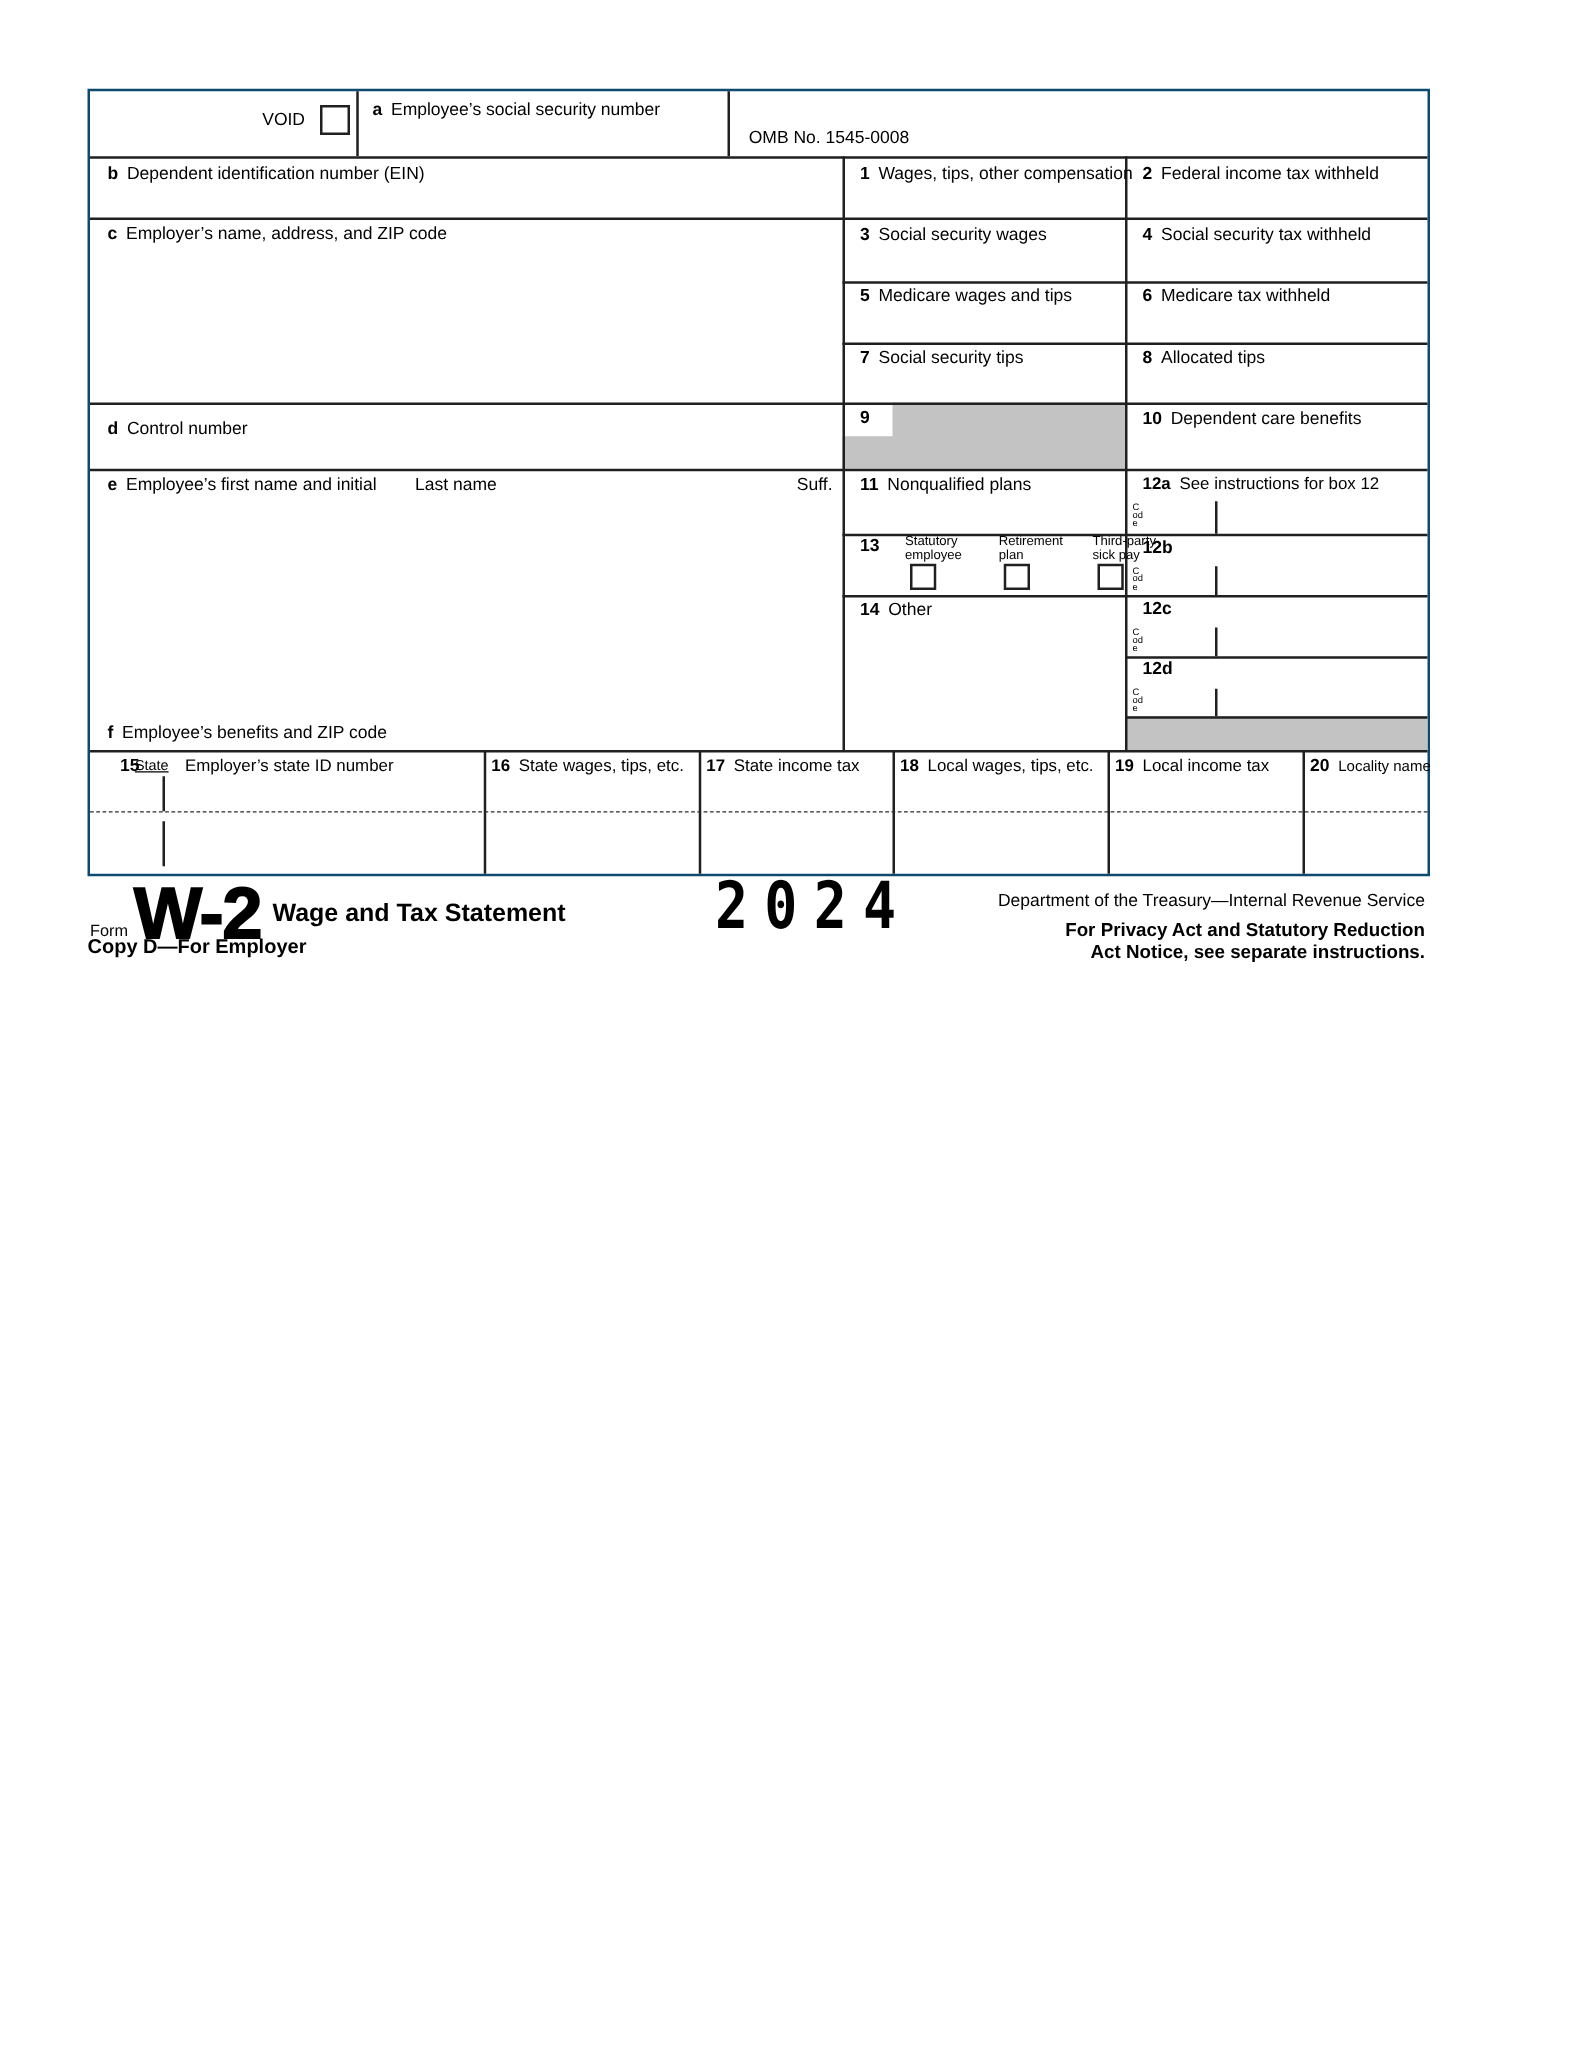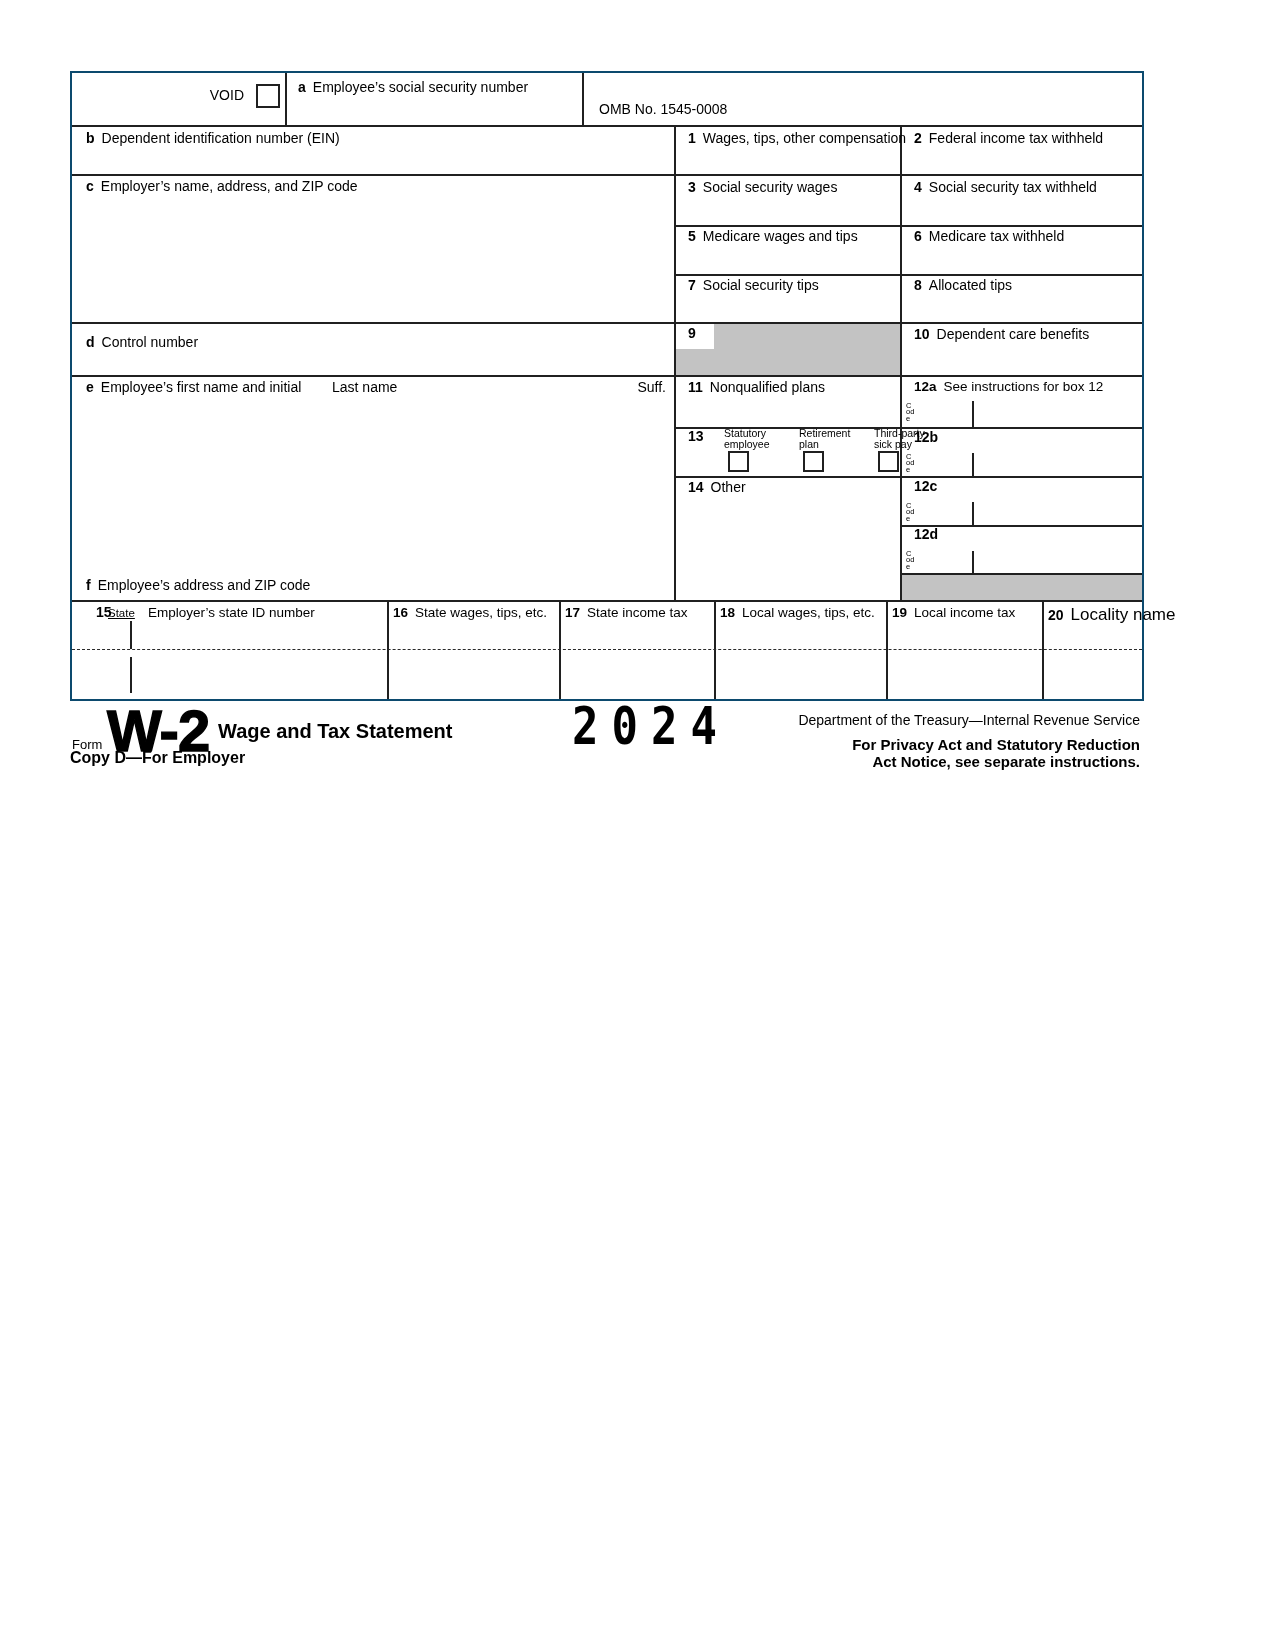--- a/index.html
+++ b/index.html
@@ -10,21 +10,21 @@
   .vl{position:absolute;width:2px;background:#202020;z-index:3;}
   .vt{position:absolute;width:1.5px;background:#202020;z-index:3;}
   .hl{position:absolute;height:2px;background:#202020;z-index:3;}
   .hdash{position:absolute;height:0;border-top:1.5px dashed #2a2a2a;z-index:3;}
   .shade{position:absolute;background:#c3c3c3;z-index:1;}
   .chip{position:absolute;background:#fff;z-index:2;}
   .lbl{position:absolute;z-index:4;font-size:14px;line-height:1.12;white-space:nowrap;}
   .lbl b{font-weight:700;margin-right:7px;}
   .f13{font-size:13.5px;}
   .sm{font-size:11.5px;text-decoration:underline;}
-  .xs{font-size:17px;}
+  .xs{font-size:12px;}
   .code{position:absolute;z-index:4;width:9px;font-size:7.5px;line-height:6.4px;
         word-break:break-all;white-space:normal;}
   .cb{position:absolute;border:2px solid #202020;background:#fff;z-index:4;box-sizing:border-box;}
   .t13{position:absolute;z-index:4;font-size:10.5px;line-height:1.08;white-space:nowrap;}
   .ftr{position:absolute;z-index:4;white-space:nowrap;}
   .w2big{font-size:58px;font-weight:700;letter-spacing:-1px;-webkit-text-stroke:1.4px #000;line-height:1;}
   .year{font-family:"DejaVu Sans Mono",monospace;font-weight:700;font-size:44px;
         letter-spacing:13px;display:inline-block;transform:scaleY(1.18);transform-origin:top left;line-height:1;}
   .rt{text-align:right;}
 </style>
@@ -104,21 +104,21 @@
     <div class="cb" style="left:806px;top:378px;width:21px;height:21px"></div>
     <div class="lbl" style="left:842px;top:357px"><b>12b</b></div>
     <div class="code" style="left:834px;top:381px">Code</div>
 
     <div class="lbl" style="left:616px;top:407px"><b>14</b><span>Other</span></div>
     <div class="lbl" style="left:842px;top:406px"><b>12c</b></div>
     <div class="code" style="left:834px;top:430px">Code</div>
     <div class="lbl" style="left:842px;top:454px"><b>12d</b></div>
     <div class="code" style="left:834px;top:478px">Code</div>
 
-    <div class="lbl" style="left:14px;top:505px"><b>f</b><span>Employee’s address and ZIP code</span></div>
+    <div class="lbl" style="left:14px;top:505px"><b>f</b><span>Employee’s benefits and ZIP code</span></div>
 
     <div class="lbl" style="left:24px;top:532px"><b>15</b></div>
     <div class="lbl sm" style="left:36px;top:534px"><span>State</span></div>
     <div class="lbl f13" style="left:76px;top:532px"><span>Employer’s state ID number</span></div>
     <div class="lbl f13" style="left:321px;top:532px"><b>16</b><span>State wages, tips, etc.</span></div>
     <div class="lbl f13" style="left:493px;top:532px"><b>17</b><span>State income tax</span></div>
     <div class="lbl f13" style="left:648px;top:532px"><b>18</b><span>Local wages, tips, etc.</span></div>
     <div class="lbl f13" style="left:820px;top:532px"><b>19</b><span>Local income tax</span></div>
     <div class="lbl" style="left:976px;top:532px"><b>20</b><span class="xs">Locality name</span></div>
   </div>

